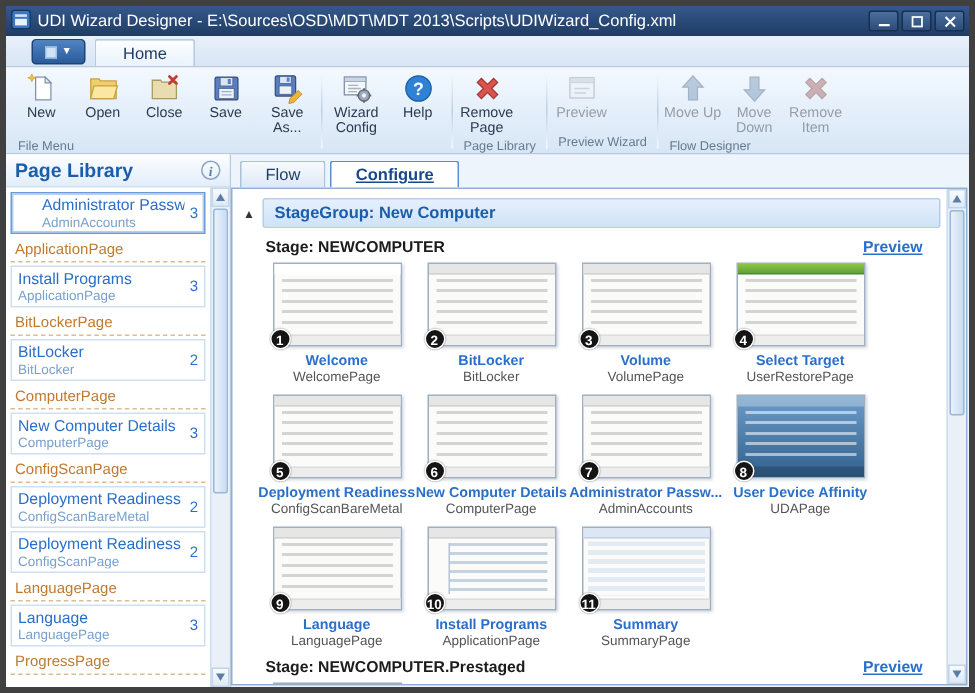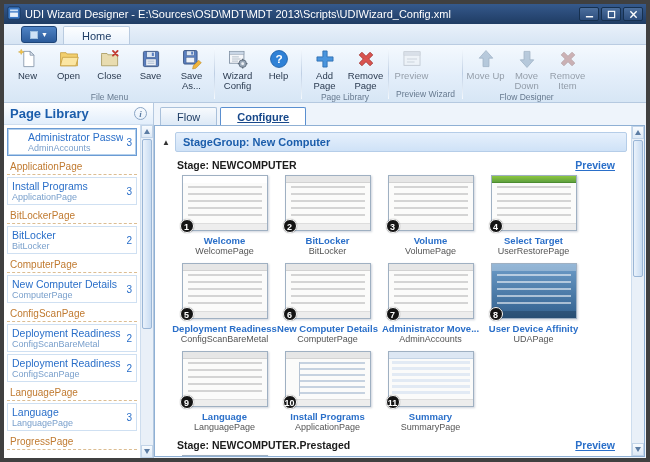--- a/index.html
+++ b/index.html
@@ -15,21 +15,21 @@
   .winbtn svg { width:9px; height:9px; }
 
   
   .tabrow { height:21px; flex:0 0 21px; background:linear-gradient(#e9f1fa,#d7e5f4); border-bottom:1px solid #bacce2; display:flex; align-items:flex-end; padding:0 17px; gap:6px; }
   .app-btn { width:36px; height:17px; margin-bottom:1px; background:linear-gradient(#4f83c4,#2b5b9b); border:1px solid #1d4478; border-radius:3px; color:#fff; display:flex; align-items:center; justify-content:center; font-size:7px; gap:3px; }
   .app-btn .sq { width:8px; height:8px; background:#cfe2f6; border:1px solid #9fc0e0; }
   .home-tab { padding:3px 18px 2px; font-size:11px; color:#1e3c64; background:linear-gradient(#fdfeff,#e9f2fc); border:1px solid #b9cbe0; border-bottom:none; border-radius:2px 2px 0 0; }
   .ribbon-body { height:58px; flex:0 0 58px; background:linear-gradient(#f4f9fe,#e3eefa 55%,#d7e6f5); border-bottom:1px solid #b5c9e0; display:flex; align-items:stretch; padding:1px 2px; }
   .rgroup { display:flex; flex-direction:column; }
   .rbtns { display:flex; flex:1; align-items:flex-start; padding:1px 1px 0; }
-  .rlabel { font-size:8.5px; color:#66798f; text-align:center; padding:0 6px 2px; white-space:nowrap; }
+  .rlabel { font-size:8.5px; color:#66798f; padding:0 6px 2px; white-space:nowrap; }
   .rsep { width:1px; margin:2px 1px; background:linear-gradient(#f6fafe,#becfe4,#f6fafe); }
   .rbtn { width:41px; display:flex; flex-direction:column; align-items:center; padding:1px 0; border-radius:2px; font-size:9.5px; color:#2a3a4f; text-align:center; line-height:1.05; cursor:default; }
   .rbtn .ricon svg { width:22px; height:22px; display:block; }
   .rbtn .rtext { margin-top:1px; }
   .rbtn.disabled { opacity:.45; filter:grayscale(.5); }
 
   
   .main { flex:1; display:flex; min-height:0; background:#eef4fb; }
 
   
@@ -216,28 +216,20 @@
   </div>
         </div>
     <div class="rlabel"></div>
   </div>
       <div class="rsep"></div>
       <div class="rgroup">
     <div class="rbtns">
           <div class="rbtn">
     <span class="ricon">
               <svg viewBox="0 0 26 26">
-                <path d="M10.5 3.5h5v7h7v5h-7v7h-5v-7h-7v-5h7z" fill="#4a95dd" stroke="#2a6bb0"></path>
-              </svg>
-            </span>
-    <span class="rtext">Add Page</span>
-  </div>
-          <div class="rbtn">
-    <span class="ricon">
-              <svg viewBox="0 0 26 26">
                 <path d="M5 8.2L8.2 5 13 9.8 17.8 5 21 8.2 16.2 13 21 17.8 17.8 21 13 16.2 8.2 21 5 17.8 9.8 13z" fill="#d9534f" stroke="#a33733"></path>
               </svg>
             </span>
     <span class="rtext">Remove Page</span>
   </div>
         </div>
     <div class="rlabel">Page Library</div>
   </div>
       <div class="rsep"></div>
       <div class="rgroup">
@@ -456,21 +448,21 @@
     <span class="c-title">New Computer Details</span>
     <span class="c-sub">ComputerPage</span>
   </div>
                   <div class="card">
     <div class="thumb v-form">
       <div class="t-a"></div>
       <div class="t-b"></div>
       <div class="t-c"></div>
       <span class="badge">7</span>
     </div>
-    <span class="c-title">Administrator Move...</span>
+    <span class="c-title">Administrator Passw...</span>
     <span class="c-sub">AdminAccounts</span>
   </div>
                   <div class="card">
     <div class="thumb v-dark">
       <div class="t-a"></div>
       <div class="t-b"></div>
       <div class="t-c"></div>
       <span class="badge">8</span>
     </div>
     <span class="c-title">User Device Affinity</span>

